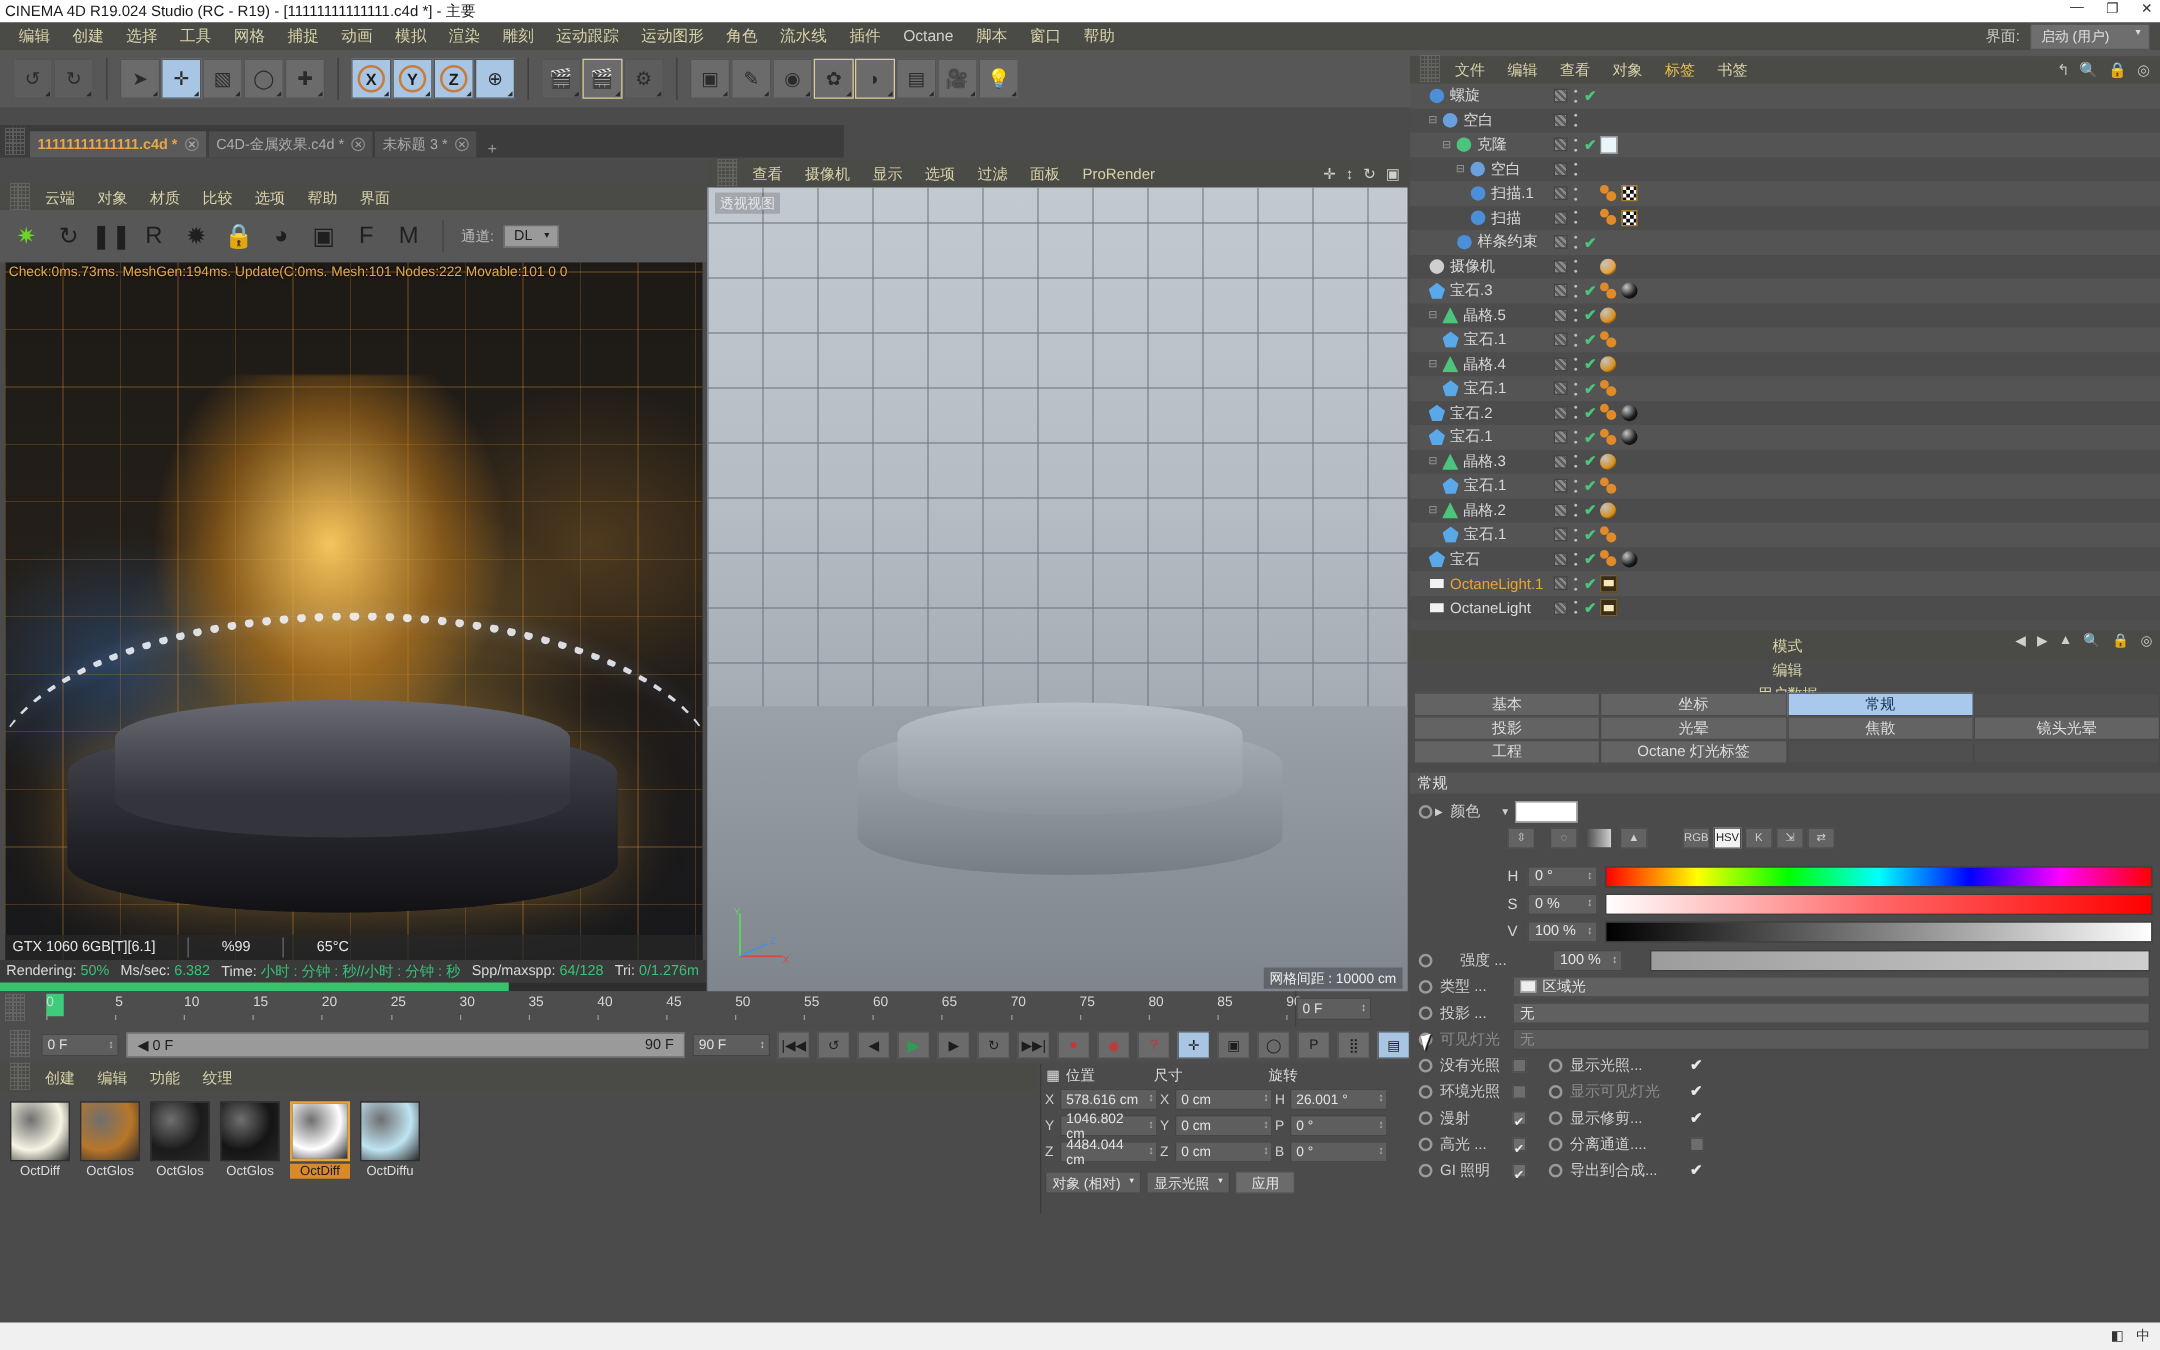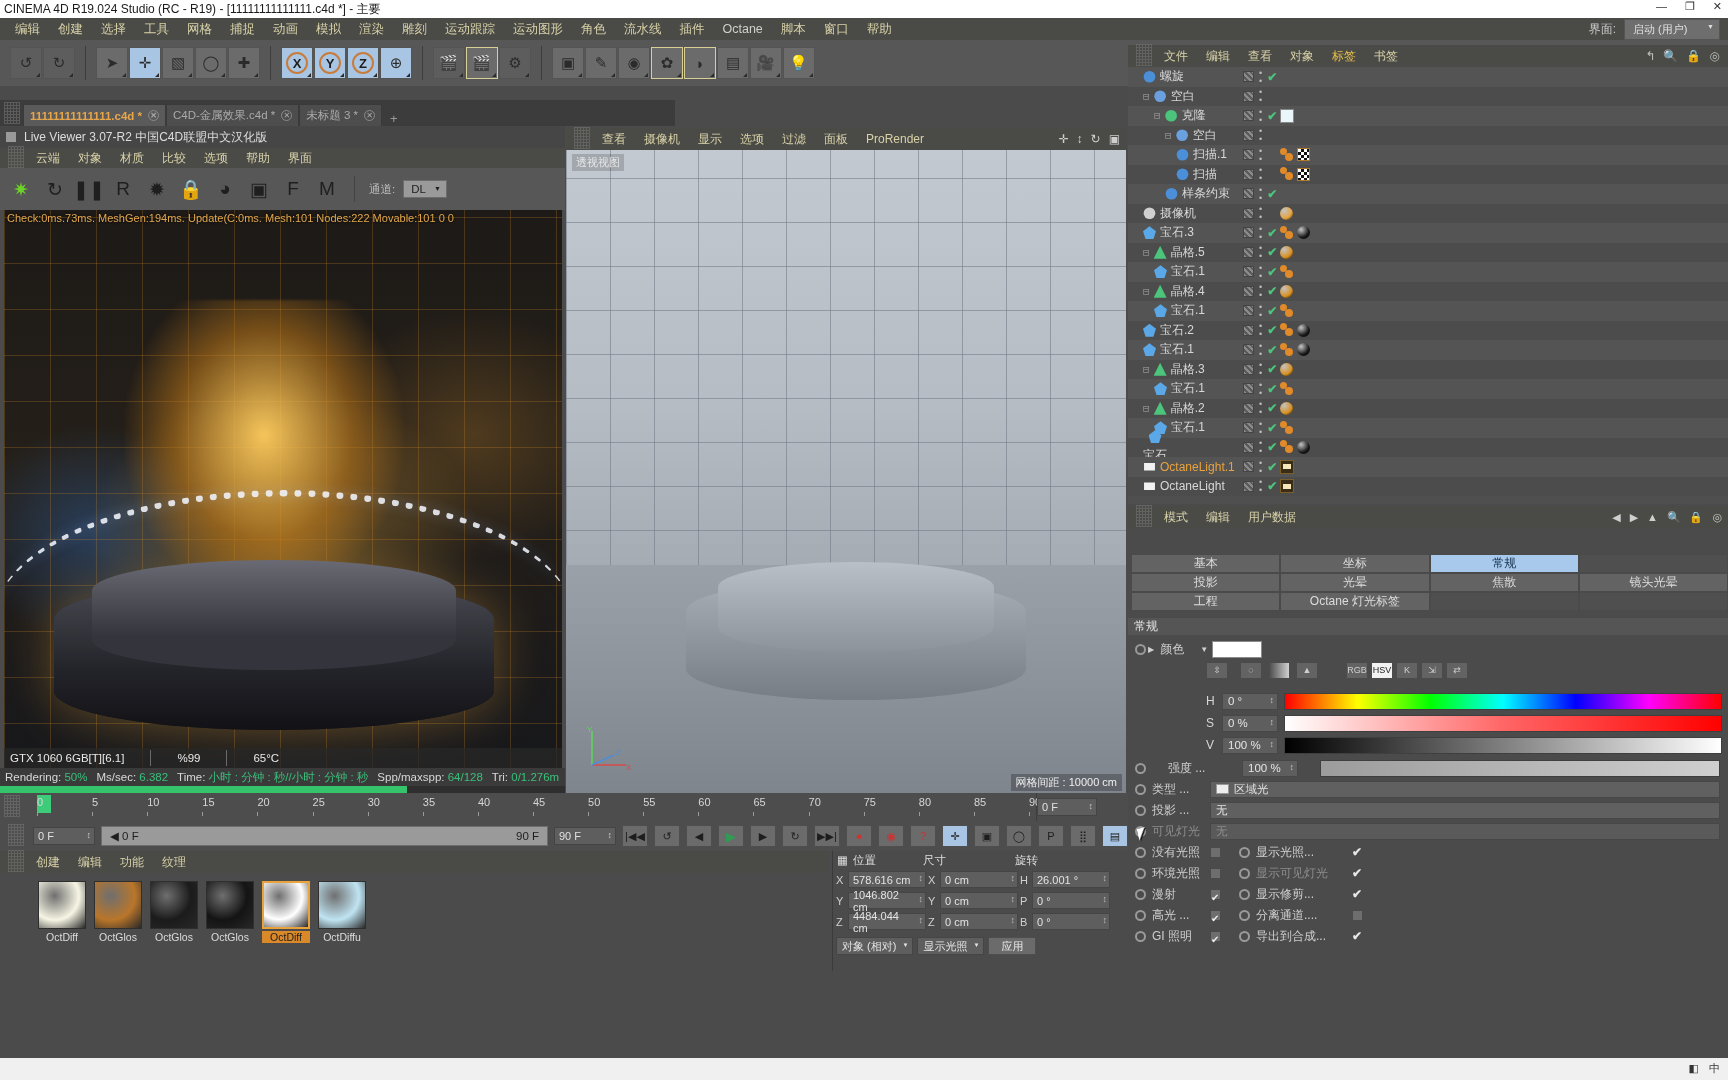--- a/index.html
+++ b/index.html
@@ -210,21 +210,21 @@
   .tpbtn.sel{background:#a8c6e4;}
 
   
   .matmenu{
     position:absolute; left:0; top:851px; width:828px; height:22px;
     background:#4a4a46; display:flex;align-items:center;padding-left:4px;
   }
   .matmenu .mi{color:#d8d2a8;font-size:12px;padding:1px 9px;}
   .matpanel{
     position:absolute; left:0; top:873px; width:828px; height:98px;
-    background:#4b4b4b; display:flex; gap:8px; padding:8px 0 0 8px;margin-left:30px;
+    background:#4b4b4b; display:flex; gap:8px; padding:8px 0 0 8px;
   }
   .matitem{width:48px;text-align:center;}
   .matsw{width:48px;height:48px;border:1px solid #2f2f2f;}
   .matitem.sel .matsw{border:2px solid #e8a33d;}
   .matname{font-size:10.5px;color:#dcdcdc;margin-top:2px;}
   .matitem.sel .matname{background:#d9882a;color:#1e1e1e;}
 
   
   .coord{
     position:absolute; left:832px; top:851px; width:296px; height:120px;
@@ -271,21 +271,21 @@
      repeating-linear-gradient(45deg,#8a8a8a 0 2px,#5a5a5a 2px 4px); border:1px solid #444;}
   .otags{position:absolute;left:152px;display:flex;align-items:center;gap:3px;}
   .tagball{width:13px;height:13px;border-radius:50%;}
   .tagsq{width:13px;height:13px;border:1px solid #b07a2a;
      background:repeating-conic-gradient(#111 0 25%, #fff 0 50%) 0 0/6px 6px;}
   .tree{color:#8e8e8e;font-size:11px;font-family:"Liberation Mono",monospace;}
 
   
   .amenu{
     position:absolute; left:1128px; top:506px; width:600px; height:22px;
-    background:#4a4a46; display:flex; align-items:center; padding-left:4px;
+    background:#4a4a46; display:flex; align-items:center; padding-left:4px;flex-direction:column;
   }
   .amenu .mi{color:#d8d2a8;font-size:12px;padding:1px 9px;}
   .amenu .right{position:absolute;right:6px;display:flex;gap:9px;color:#cfcfcf;font-size:11px;}
   .atitle{
     position:absolute; left:1128px; top:528px; width:600px; height:24px;
     background:#4b4b4b; display:flex; align-items:center; gap:7px; padding-left:6px;
     font-size:12.5px; color:#d8d8d8;
   }
   .atitle .lsw{width:14px;height:11px;background:#f2f2f2;border:1px solid #999;}
   .atitle .objn{color:#a9a9a9;}
@@ -481,24 +481,20 @@
         <span>C4D-金属效果.c4d *</span>
         <span class="x">✕</span>
       </div>
       <div class="dtab">
         <span>未标题 3 *</span>
         <span class="x">✕</span>
       </div>
       <span class="dtabplus">+</span>
     </div>
 
-  <div class="lvhead">
-    <span class="sq"></span>
-    <span>Live Viewer 3.07-R2 中国C4D联盟中文汉化版</span>
-  </div>
   <div class="lvmenu" id="lvmenu">
     <span class="grip"></span>
   <span class="mi">云端</span>
       <span class="mi">对象</span>
       <span class="mi">材质</span>
       <span class="mi">比较</span>
       <span class="mi">选项</span>
       <span class="mi">帮助</span>
       <span class="mi">界面</span>
     </div>
@@ -1085,21 +1081,21 @@
           <span class="chk">✔</span>
         </div>
         <div class="otags">
           <span style="display: inline-block; width: 14px; height: 14px; position: relative;">
             <i style="position:absolute;left:0;top:0;width:7px;height:7px;border-radius:50%;background:#e08a2a"></i>
             <i style="position:absolute;left:5px;top:5px;width:8px;height:8px;border-radius:50%;background:#e08a2a"></i>
           </span>
         </div>
       </div>
       <div class="orow">
-        <div class="oname" style="padding-left: 15px; flex-direction: column;">
+        <div class="oname" style="padding-left: 15px;">
           <span class="oicon" style="background: rgb(90, 168, 232); clip-path: polygon(50% 0px, 100% 38%, 80% 100%, 20% 100%, 0px 38%);"></span>
           <span>宝石</span>
         </div>
         <div class="ocols">
           <span class="ohatch"></span>
           <span class="dots">
             <div>•</div>
             <div>•</div>
           </span>
           <span class="chk">✔</span>

